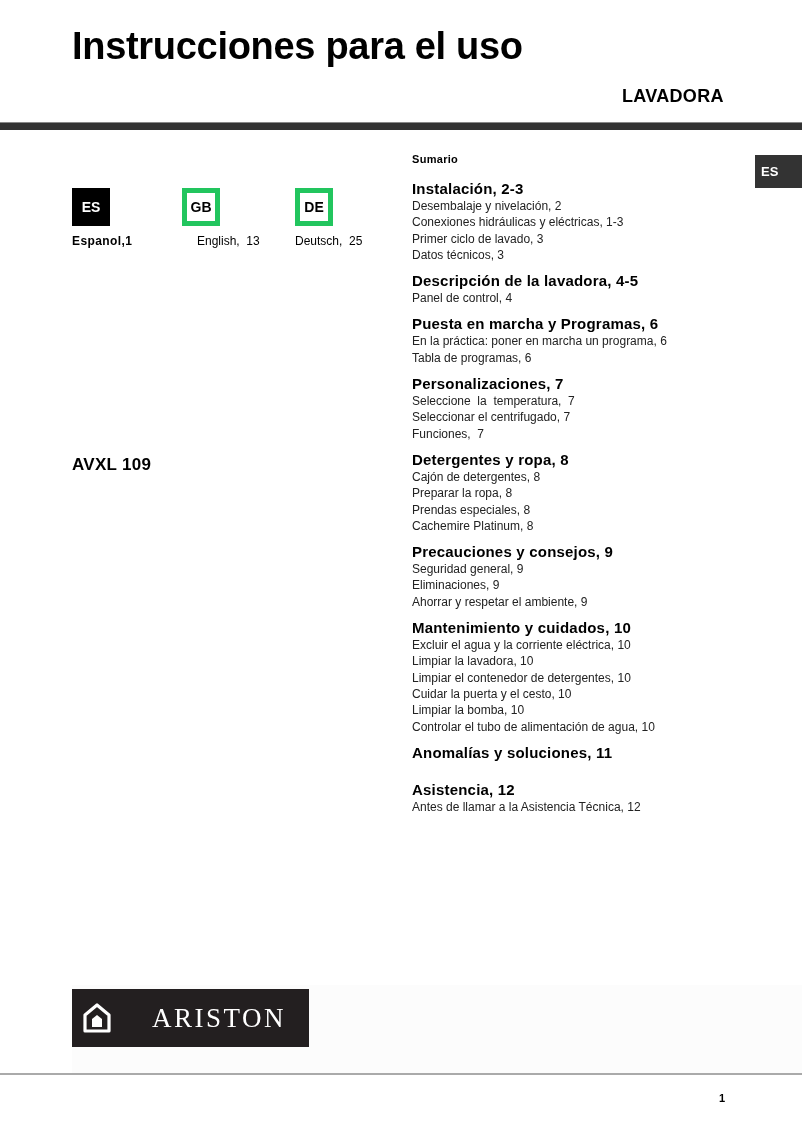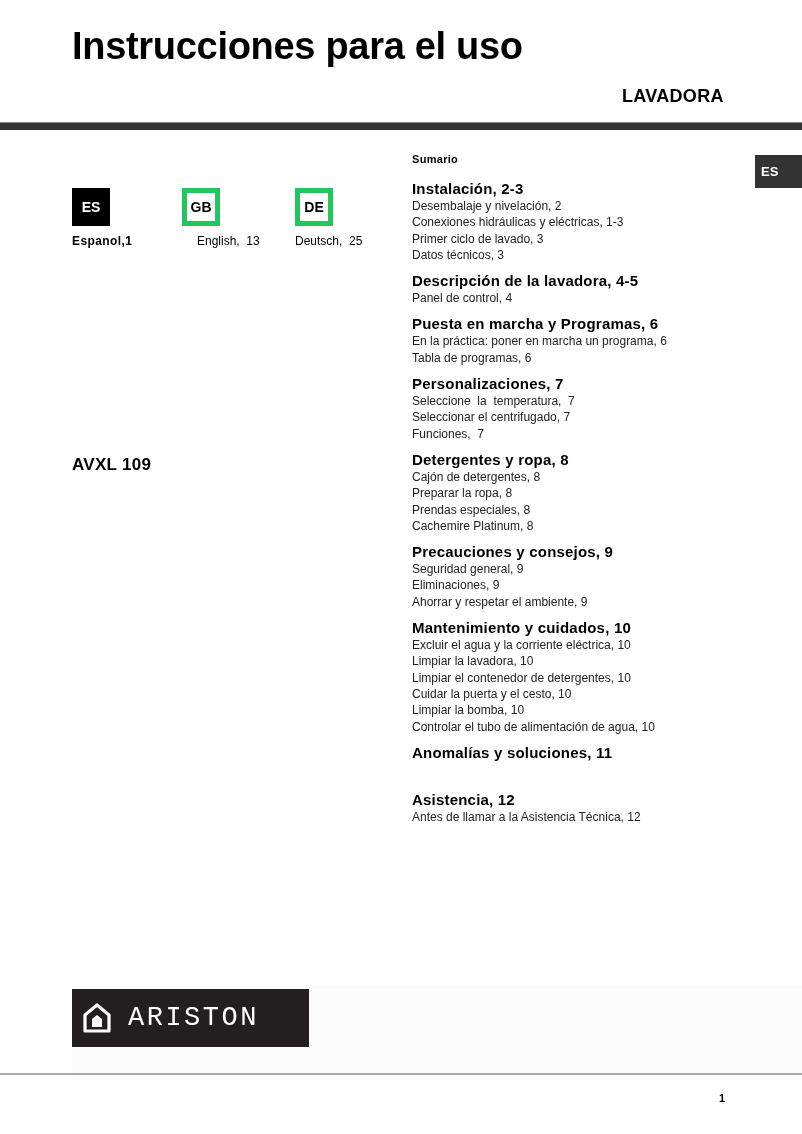--- a/index.html
+++ b/index.html
@@ -64,21 +64,22 @@
       position: absolute; left: 72px; top: 985px; width: 730px; height: 88px;
       background: #fcfcfc;
     }
     .brand-logo {
       position: absolute; left: 72px; top: 989px; width: 237px; height: 58px;
       background: #231f20; display: flex; align-items: center; padding-left: 10px;
     }
     .brand-icon { width: 30px; height: 32px; margin-right: 16px; }
     .brand-name {
       color: #fff; font-size: 27px; letter-spacing: 2.5px; font-weight: normal;
-      font-family: Liberation Mono, monospace;
+      font-family: Liberation Serif, serif;
+      margin-left: 24px;
     }
     .bottom-rule {
       position: absolute; left: 0; top: 1073px; width: 802px; height: 2px;
       background: #aaaaaa;
     }
     .page-number {
       position: absolute; left: 719px; top: 1092px;
       font-size: 11px; font-weight: bold;
     }
   </style>
@@ -150,21 +151,21 @@
     <div class="toc-section">
       <div class="toc-heading">Mantenimiento y cuidados, 10</div>
       <div class="toc-item">Excluir el agua y la corriente eléctrica, 10</div>
       <div class="toc-item">Limpiar la lavadora, 10</div>
       <div class="toc-item">Limpiar el contenedor de detergentes, 10</div>
       <div class="toc-item">Cuidar la puerta y el cesto, 10</div>
       <div class="toc-item">Limpiar la bomba, 10</div>
       <div class="toc-item">Controlar el tubo de alimentación de agua, 10</div>
     </div>
 
-    <div class="toc-section" style="margin-bottom:29px">
+    <div class="toc-section" style="margin-bottom:19px">
       <div class="toc-heading">Anomalías y soluciones, 11</div>
     </div>
 
     <div class="toc-section">
       <div class="toc-heading">Asistencia, 12</div>
       <div class="toc-item">Antes de llamar a la Asistencia Técnica, 12</div>
     </div>
   </div>
 
   <div class="footer-band"></div>

